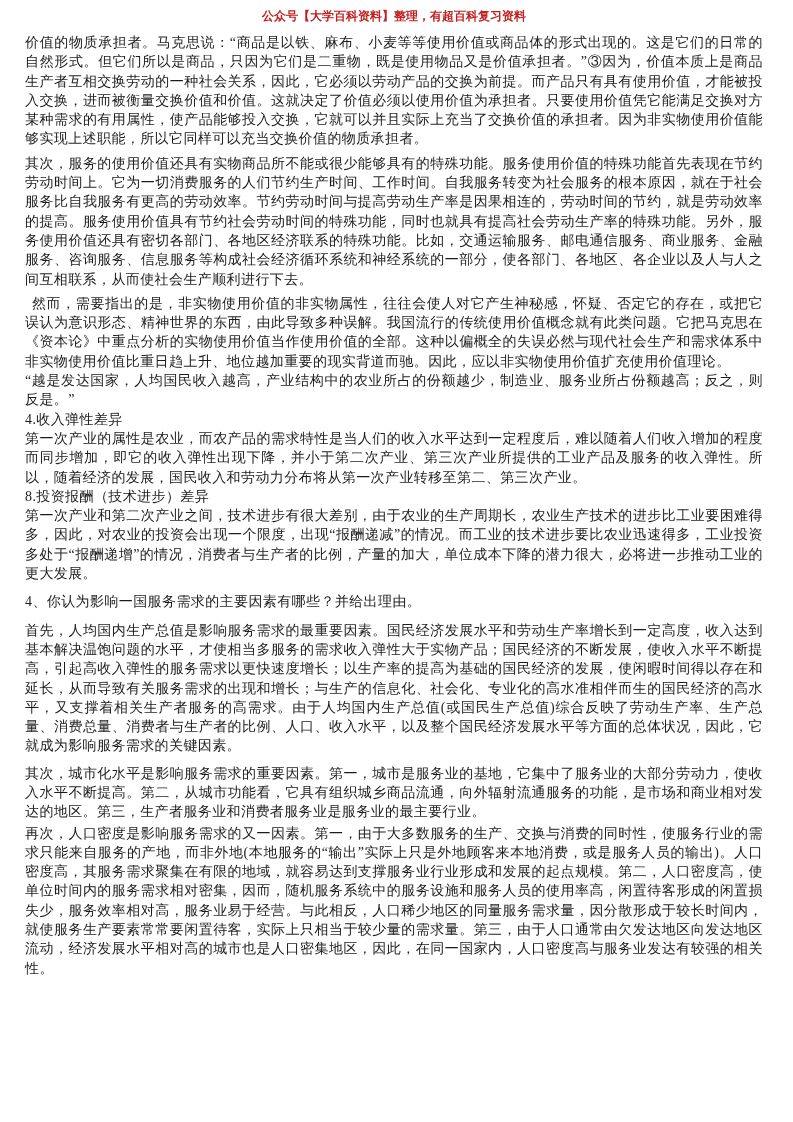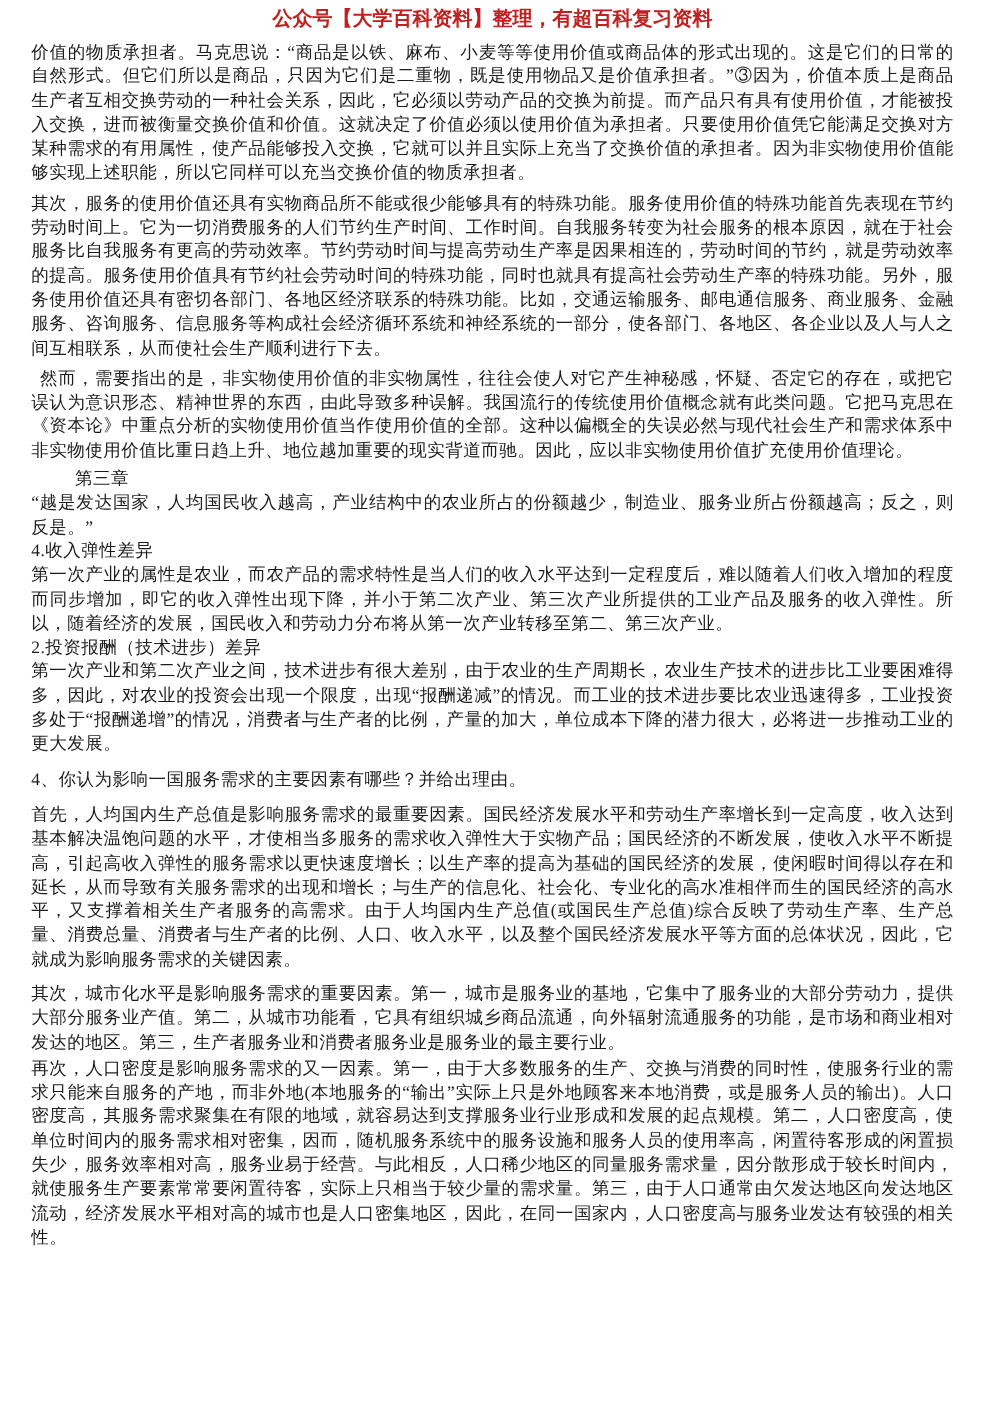--- a/index.html
+++ b/index.html
@@ -12,21 +12,21 @@
     height: 1122px;
     margin: 0 auto;
     background: #ffffff;
     box-sizing: border-box;
     padding: 6px 30px 0 25px;
     overflow: hidden;
     font-family: "Liberation Serif", "DejaVu Serif", serif;
     color: #1c1c1c;
   }
   .doc-title {
-    font-size: 16px;
+    font-size: 12px;
     line-height: 20px;
     font-weight: bold;
     text-align: center;
     margin: 0 0 7px 0;
   }
   .para {
     font-size: 14px;
     line-height: 19.3px;
     margin: 0;
     text-align: justify;
@@ -35,24 +35,23 @@
 </style>
 </head>
 <body>
 
 <div class="page" style="color: rgb(28, 28, 28);">
   <h1 class="doc-title" style="color: rgb(192, 32, 32);">公众号【大学百科资料】整理，有超百科复习资料</h1>
   <div>
       <p class="para" style="text-indent: 0em; margin-top: 0px;">价值的物质承担者。马克思说：“商品是以铁、麻布、小麦等等使用价值或商品体的形式出现的。这是它们的日常的自然形式。但它们所以是商品，只因为它们是二重物，既是使用物品又是价值承担者。”③因为，价值本质上是商品生产者互相交换劳动的一种社会关系，因此，它必须以劳动产品的交换为前提。而产品只有具有使用价值，才能被投入交换，进而被衡量交换价值和价值。这就决定了价值必须以使用价值为承担者。只要使用价值凭它能满足交换对方某种需求的有用属性，使产品能够投入交换，它就可以并且实际上充当了交换价值的承担者。因为非实物使用价值能够实现上述职能，所以它同样可以充当交换价值的物质承担者。</p>
       <p class="para" style="text-indent: 0em; margin-top: 5px;">其次，服务的使用价值还具有实物商品所不能或很少能够具有的特殊功能。服务使用价值的特殊功能首先表现在节约劳动时间上。它为一切消费服务的人们节约生产时间、工作时间。自我服务转变为社会服务的根本原因，就在于社会服务比自我服务有更高的劳动效率。节约劳动时间与提高劳动生产率是因果相连的，劳动时间的节约，就是劳动效率的提高。服务使用价值具有节约社会劳动时间的特殊功能，同时也就具有提高社会劳动生产率的特殊功能。另外，服务使用价值还具有密切各部门、各地区经济联系的特殊功能。比如，交通运输服务、邮电通信服务、商业服务、金融服务、咨询服务、信息服务等构成社会经济循环系统和神经系统的一部分，使各部门、各地区、各企业以及人与人之间互相联系，从而使社会生产顺利进行下去。</p>
       <p class="para" style="text-indent: 0.5em; margin-top: 5px;">然而，需要指出的是，非实物使用价值的非实物属性，往往会使人对它产生神秘感，怀疑、否定它的存在，或把它误认为意识形态、精神世界的东西，由此导致多种误解。我国流行的传统使用价值概念就有此类问题。它把马克思在《资本论》中重点分析的实物使用价值当作使用价值的全部。这种以偏概全的失误必然与现代社会生产和需求体系中非实物使用价值比重日趋上升、地位越加重要的现实背道而驰。因此，应以非实物使用价值扩充使用价值理论。</p>
-      <p class="para" style="text-indent: 2.5em; margin-top: 3px;">第三章</p>
       <p class="para" style="text-indent: 0em; margin-top: 0px;">“越是发达国家，人均国民收入越高，产业结构中的农业所占的份额越少，制造业、服务业所占份额越高；反之，则反是。”</p>
       <p class="para" style="text-indent: 0em; margin-top: 0px;">4.收入弹性差异</p>
       <p class="para" style="text-indent: 0em; margin-top: 0px;">第一次产业的属性是农业，而农产品的需求特性是当人们的收入水平达到一定程度后，难以随着人们收入增加的程度而同步增加，即它的收入弹性出现下降，并小于第二次产业、第三次产业所提供的工业产品及服务的收入弹性。所以，随着经济的发展，国民收入和劳动力分布将从第一次产业转移至第二、第三次产业。</p>
-      <p class="para" style="text-indent: 0em; margin-top: 0px;">2.投资报酬（技术进步）差异</p>
+      <p class="para" style="text-indent: 0em; margin-top: 0px;">8.投资报酬（技术进步）差异</p>
       <p class="para" style="text-indent: 0em; margin-top: 0px;">第一次产业和第二次产业之间，技术进步有很大差别，由于农业的生产周期长，农业生产技术的进步比工业要困难得多，因此，对农业的投资会出现一个限度，出现“报酬递减”的情况。而工业的技术进步要比农业迅速得多，工业投资多处于“报酬递增”的情况，消费者与生产者的比例，产量的加大，单位成本下降的潜力很大，必将进一步推动工业的更大发展。</p>
       <p class="para" style="text-indent: 0em; margin-top: 9px;">4、你认为影响一国服务需求的主要因素有哪些？并给出理由。</p>
       <p class="para" style="text-indent: 0em; margin-top: 9px;">首先，人均国内生产总值是影响服务需求的最重要因素。国民经济发展水平和劳动生产率增长到一定高度，收入达到基本解决温饱问题的水平，才使相当多服务的需求收入弹性大于实物产品；国民经济的不断发展，使收入水平不断提高，引起高收入弹性的服务需求以更快速度增长；以生产率的提高为基础的国民经济的发展，使闲暇时间得以存在和延长，从而导致有关服务需求的出现和增长；与生产的信息化、社会化、专业化的高水准相伴而生的国民经济的高水平，又支撑着相关生产者服务的高需求。由于人均国内生产总值(或国民生产总值)综合反映了劳动生产率、生产总量、消费总量、消费者与生产者的比例、人口、收入水平，以及整个国民经济发展水平等方面的总体状况，因此，它就成为影响服务需求的关键因素。</p>
-      <p class="para" style="text-indent: 0em; margin-top: 8px;">其次，城市化水平是影响服务需求的重要因素。第一，城市是服务业的基地，它集中了服务业的大部分劳动力，提供大部分服务业产值。第二，从城市功能看，它具有组织城乡商品流通，向外辐射流通服务的功能，是市场和商业相对发达的地区。第三，生产者服务业和消费者服务业是服务业的最主要行业。</p>
+      <p class="para" style="text-indent: 0em; margin-top: 8px;">其次，城市化水平是影响服务需求的重要因素。第一，城市是服务业的基地，它集中了服务业的大部分劳动力，使收入水平不断提高。第二，从城市功能看，它具有组织城乡商品流通，向外辐射流通服务的功能，是市场和商业相对发达的地区。第三，生产者服务业和消费者服务业是服务业的最主要行业。</p>
       <p class="para" style="text-indent: 0em; margin-top: 2px;">再次，人口密度是影响服务需求的又一因素。第一，由于大多数服务的生产、交换与消费的同时性，使服务行业的需求只能来自服务的产地，而非外地(本地服务的“输出”实际上只是外地顾客来本地消费，或是服务人员的输出)。人口密度高，其服务需求聚集在有限的地域，就容易达到支撑服务业行业形成和发展的起点规模。第二，人口密度高，使单位时间内的服务需求相对密集，因而，随机服务系统中的服务设施和服务人员的使用率高，闲置待客形成的闲置损失少，服务效率相对高，服务业易于经营。与此相反，人口稀少地区的同量服务需求量，因分散形成于较长时间内，就使服务生产要素常常要闲置待客，实际上只相当于较少量的需求量。第三，由于人口通常由欠发达地区向发达地区流动，经济发展水平相对高的城市也是人口密集地区，因此，在同一国家内，人口密度高与服务业发达有较强的相关性。</p>
     </div>
 </div>
 
 </body></html>

